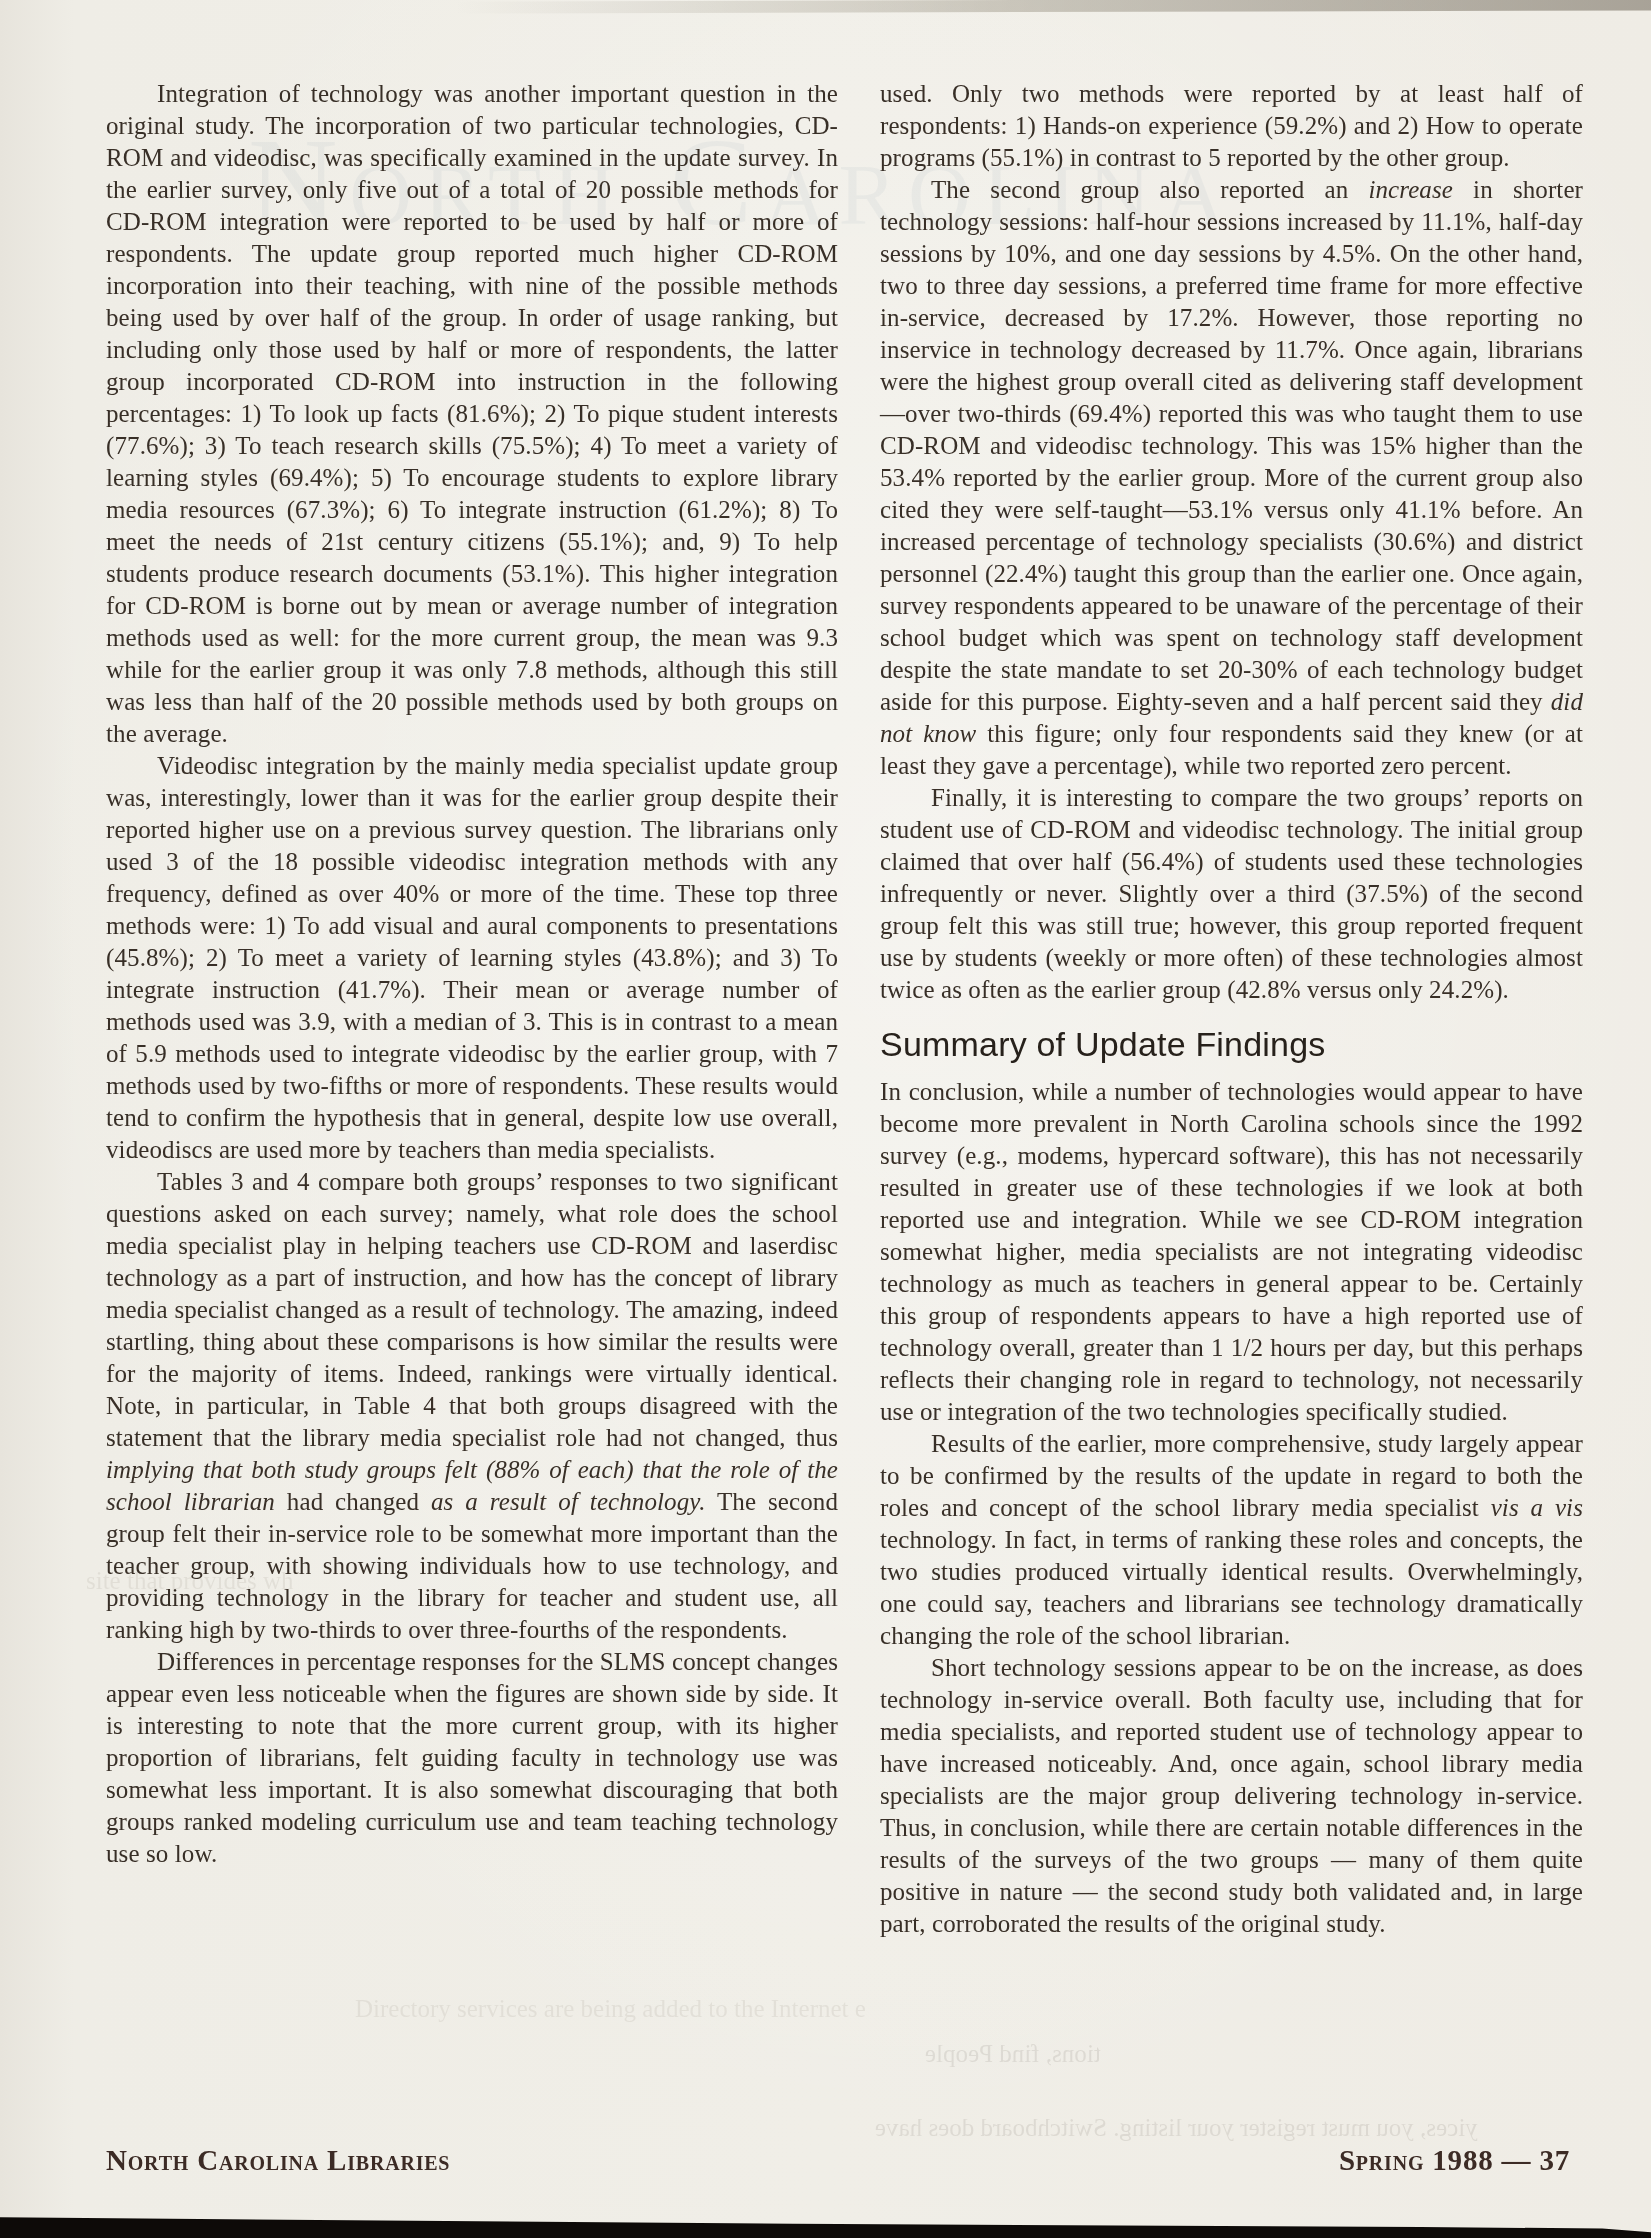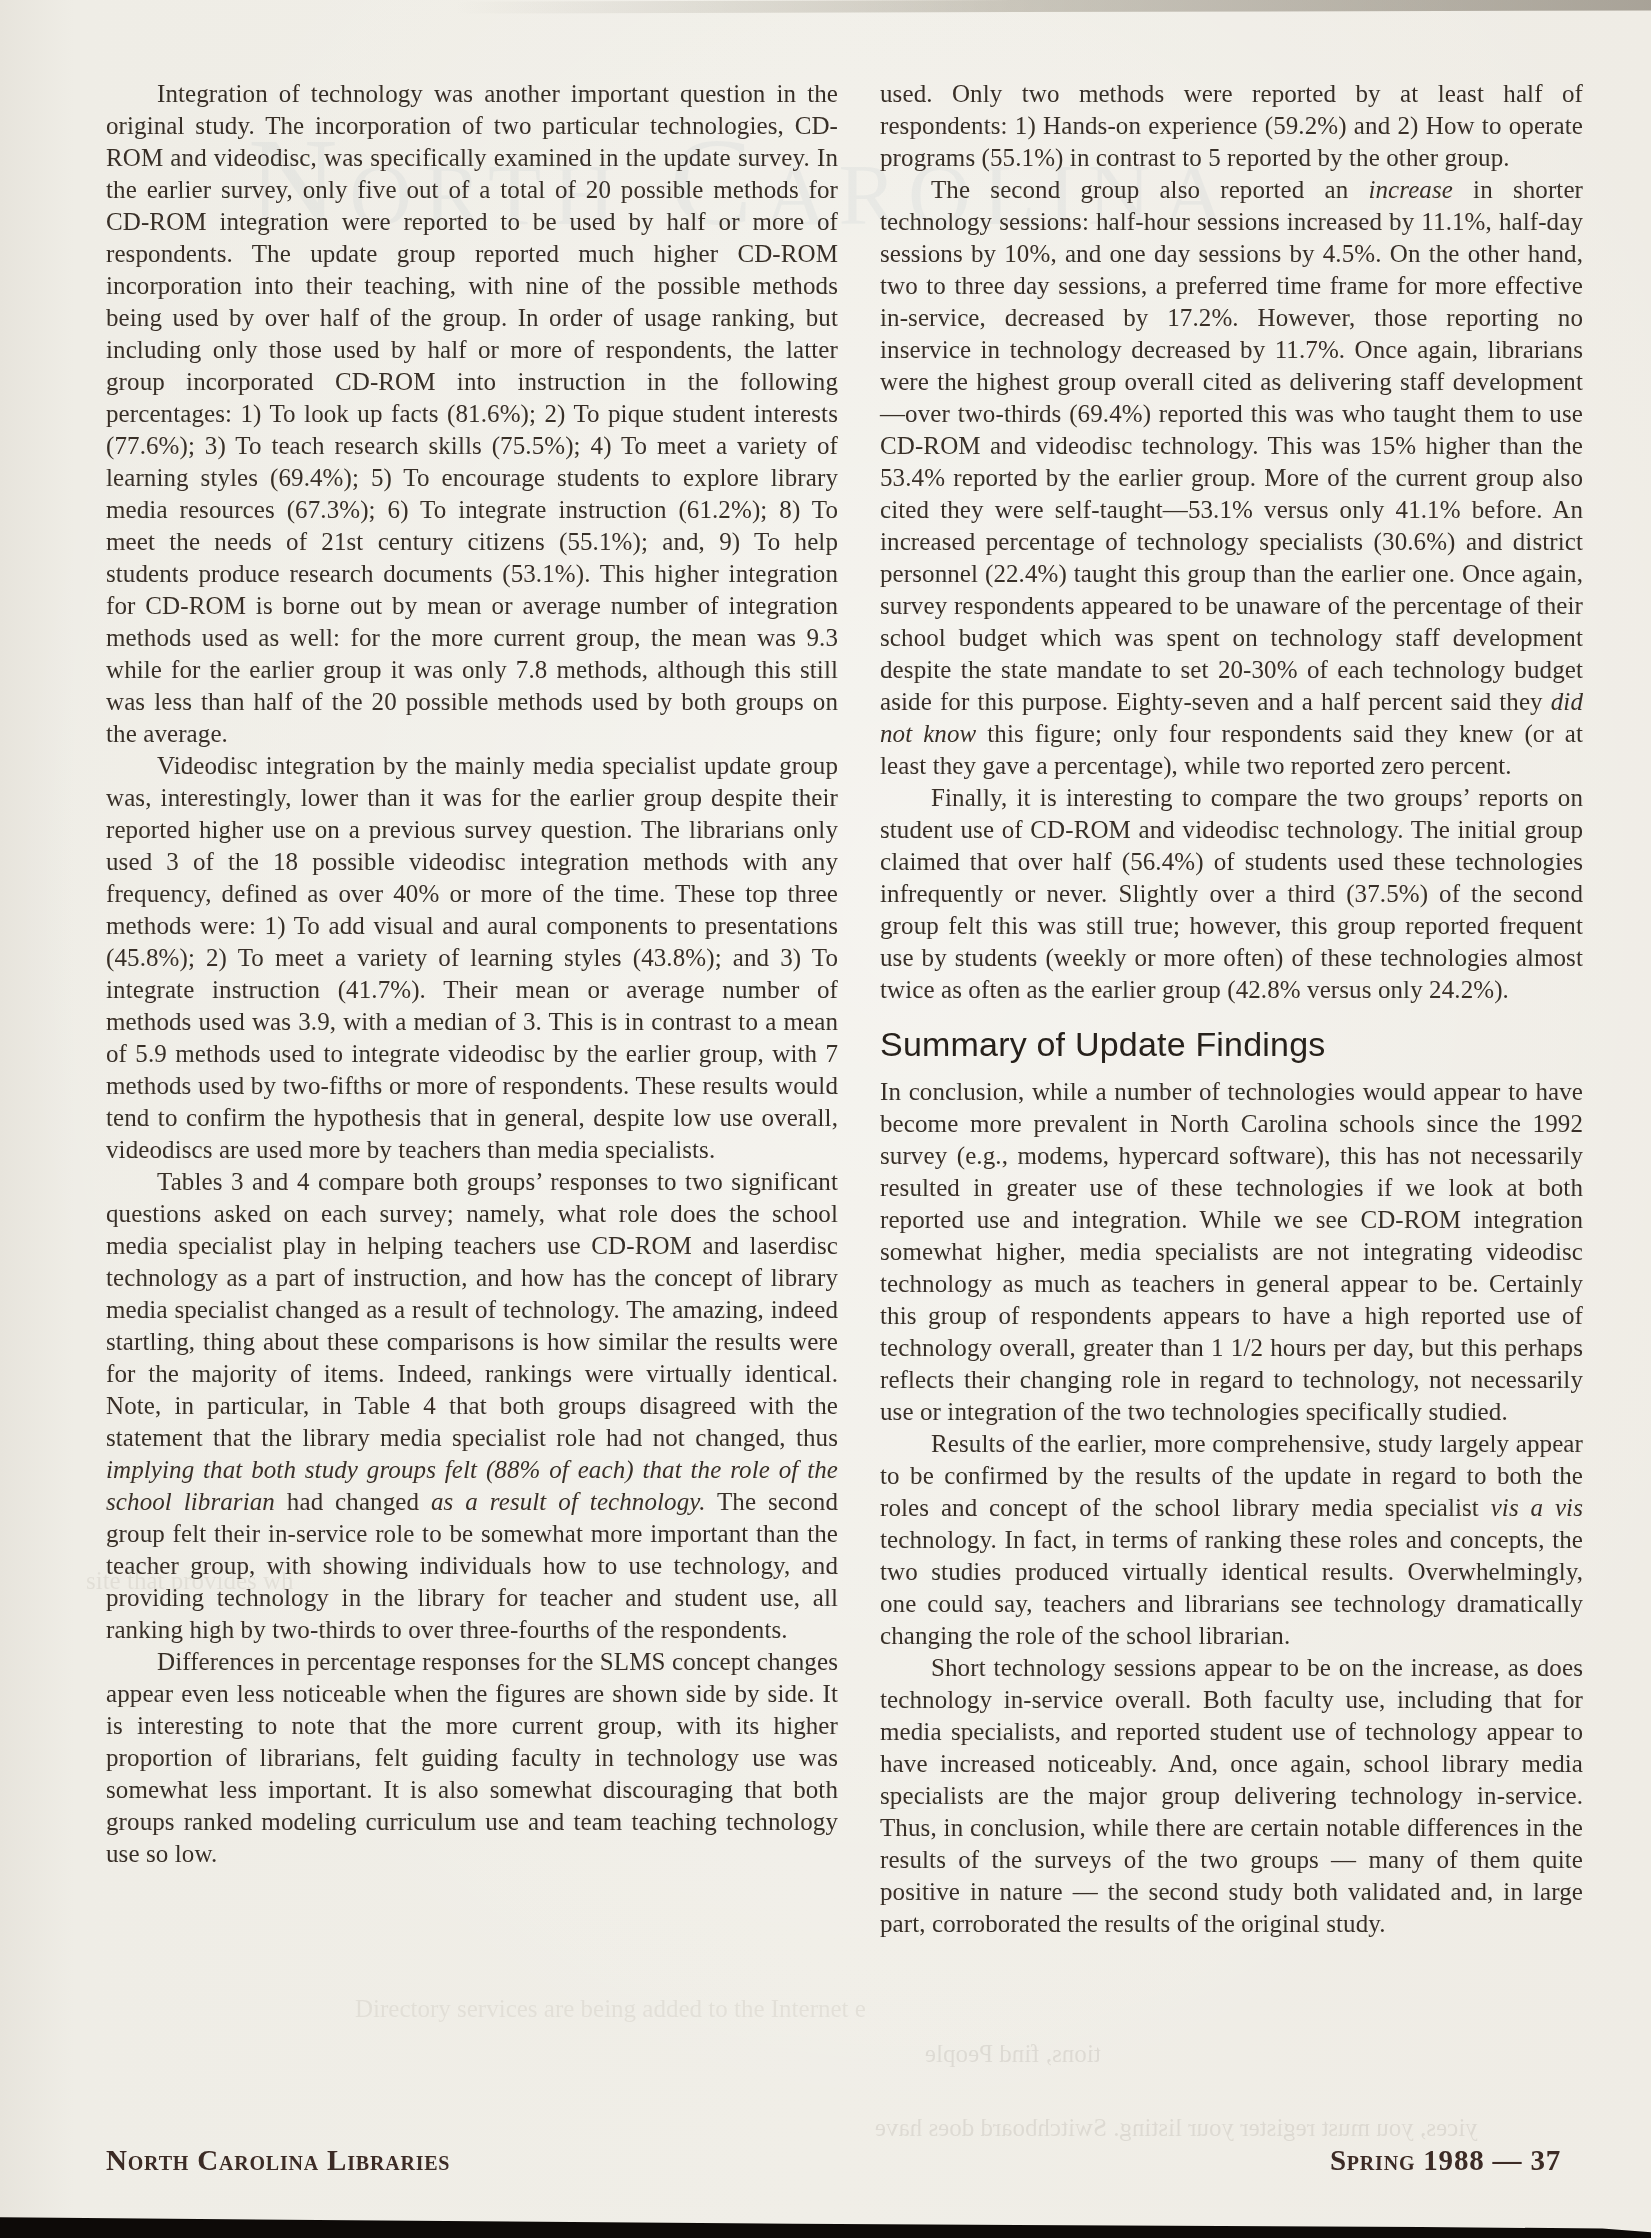--- a/index.html
+++ b/index.html
@@ -60,21 +60,21 @@
     font-family: "Liberation Sans", sans-serif;
     font-weight: normal;
     font-size: 34px;
     line-height: 40px;
     color: #27211b;
     margin: 18px 0 11.6px 0;
     letter-spacing: 0.2px;
   }
   .footer {
     position: absolute;
-    left: 106px; right: 91px; top: 2144px;
+    left: 106px; right: 82px; top: 2144px;
     display: flex; justify-content: space-between; align-items: baseline;
     font-variant: small-caps;
     font-weight: 600;
     font-size: 29px;
     color: #3c2b25;
     letter-spacing: 0.8px;
   }
 </style>
 </head>
 <body>

